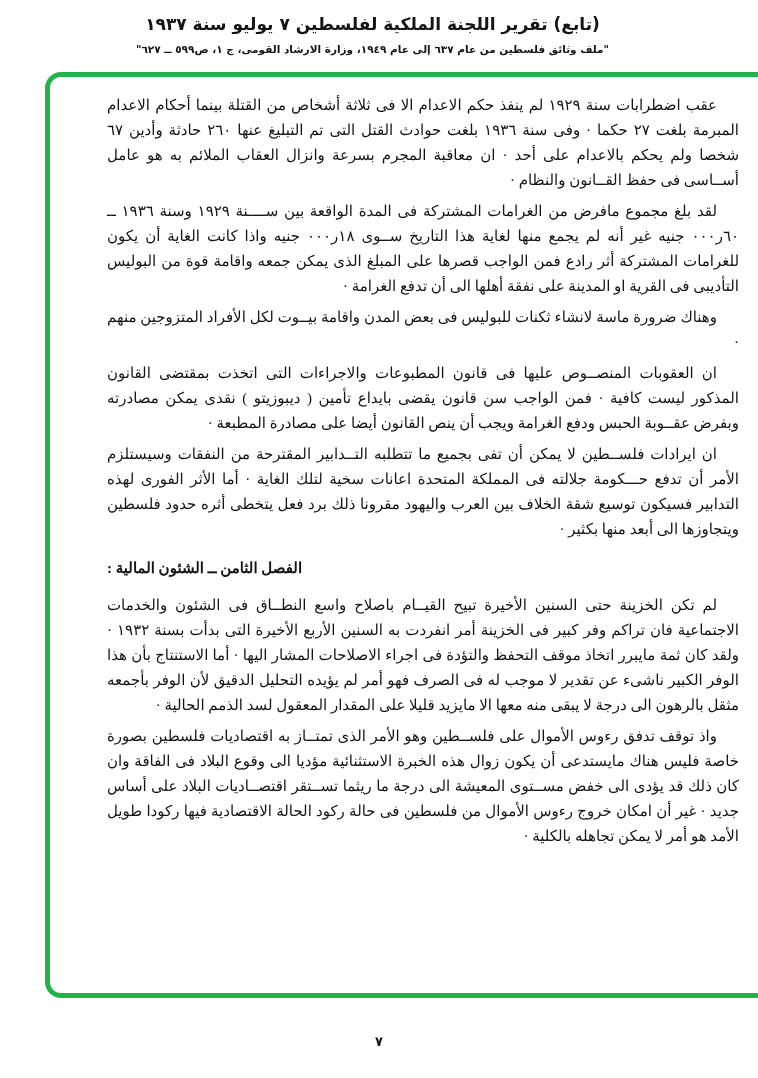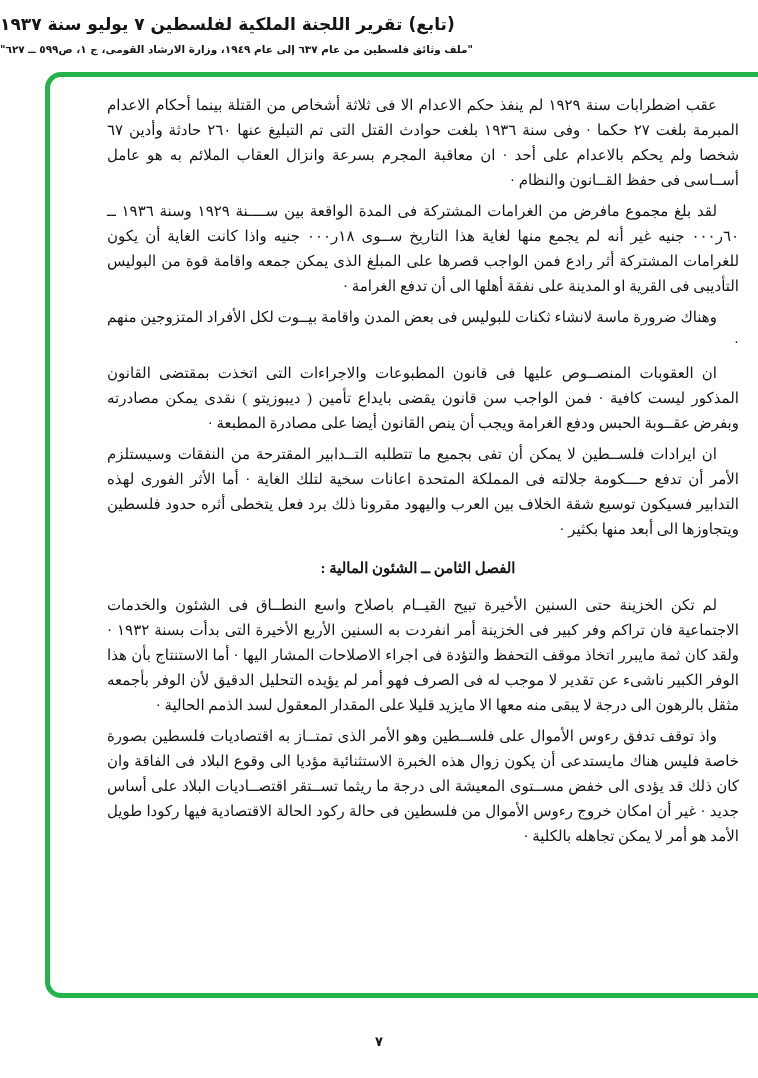--- a/index.html
+++ b/index.html
@@ -15,21 +15,21 @@
     background: #ffffff;
     font-family: "DejaVu Sans", sans-serif;
     color: #151515;
     overflow: hidden;
   }
   .doc-header {
     position: absolute;
     top: 14px;
     left: 0;
     right: 13px;
-    text-align: left;
+    text-align: center;
     direction: rtl;
   }
   .doc-title {
     font-size: 17px;
     font-weight: bold;
     margin: 0;
     letter-spacing: 0;
   }
   .doc-subtitle {
     font-size: 10.5px;
@@ -60,21 +60,21 @@
   }
   .text-block p {
     margin: 0 0 6px 0;
     text-indent: 22px;
   }
   .section-heading {
     font-size: 15px;
     font-weight: bold;
     margin: 14px 10px 12px 0;
     text-indent: 0;
-    text-align: center;
+    text-align: left;
   }
   .page-footer {
     position: absolute;
     bottom: 28px;
     left: 0;
     right: 0;
     text-align: center;
   }
   .page-number {
     font-size: 13px;

